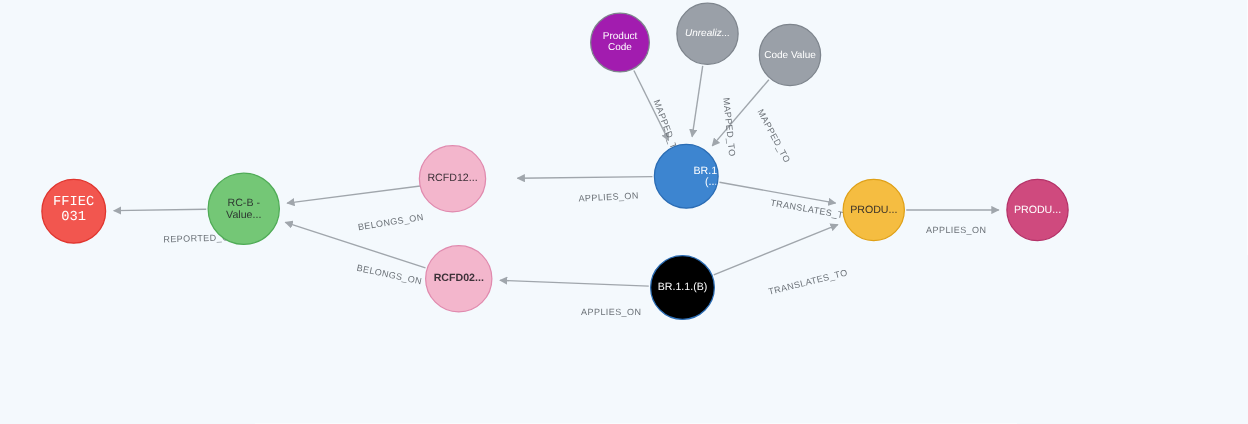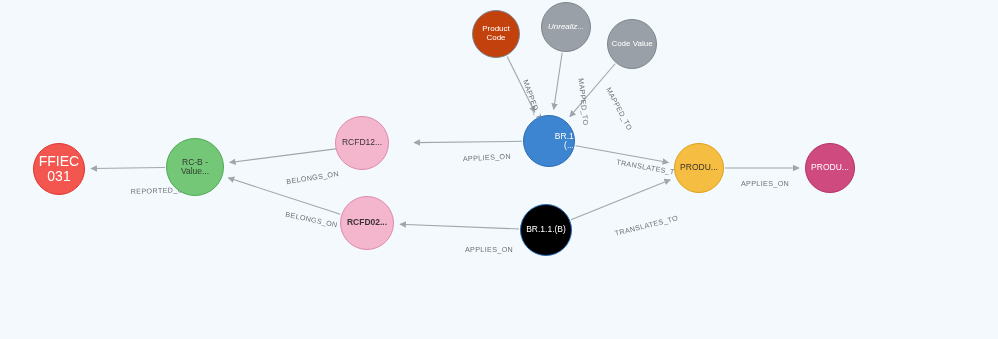--- a/index.html
+++ b/index.html
@@ -85,40 +85,40 @@
         <text x="531" y="103" class="edge-label" text-anchor="middle" transform="rotate(70 531 103)">MAPPED_TO</text>
         <text x="581" y="102" class="edge-label" text-anchor="middle" transform="rotate(84 581 102)">MAPPED_TO</text>
         <text x="617" y="110" class="edge-label" text-anchor="middle" transform="rotate(62 617 110)">MAPPED_TO</text>
         <text x="648" y="170" class="edge-label" text-anchor="middle" transform="rotate(10 648 170)">TRANSLATES_TO</text>
         <text x="647" y="228" class="edge-label" text-anchor="middle" transform="rotate(-14 647 228)">TRANSLATES_TO</text>
         <text x="765" y="186" class="edge-label" text-anchor="middle" transform="rotate(0 765 186)">APPLIES_ON</text>
       </g>
   </svg>
   <div id="node-layer">
       <div class="node" style="left: 33px; top: 143px; width: 52px; height: 52px; background: rgb(242, 86, 79); border: 1.5px solid rgb(224, 53, 46);">
-        <span class="node-label" style="color: rgb(255, 255, 255); font-size: 14px;">FFIEC
+        <span class="node-label" style="color: rgb(255, 255, 255); font-size: 11px; font-family: Liberation Mono, monospace;">FFIEC
 031</span>
       </div>
       <div class="node" style="left: 166px; top: 138px; width: 58px; height: 58px; background: rgb(116, 199, 118); border: 1.5px solid rgb(79, 171, 86);">
         <span class="node-label" style="color: rgb(47, 59, 51); font-size: 8.5px;">RC-B -
 Value...</span>
       </div>
       <div class="node" style="left: 335px; top: 116px; width: 54px; height: 54px; background: rgb(243, 182, 204); border: 1.5px solid rgb(224, 138, 174);">
         <span class="node-label" style="color: rgb(61, 49, 56); font-size: 8.5px;">RCFD12...</span>
       </div>
       <div class="node" style="left: 340px; top: 196px; width: 54px; height: 54px; background: rgb(243, 182, 204); border: 1.5px solid rgb(224, 138, 174);">
         <span class="node-label" style="color: rgb(61, 49, 56); font-size: 8.5px; font-weight: bold;">RCFD02...</span>
       </div>
       <div class="node" style="left: 523px; top: 115px; width: 52px; height: 52px; background: rgb(61, 133, 208); border: 1.5px solid rgb(42, 108, 180);">
         <span class="node-label" style="color: rgb(255, 255, 255); font-size: 8.5px; margin-left: 40px;">BR.1.1.(...</span>
       </div>
       <div class="node" style="left: 520px; top: 204px; width: 52px; height: 52px; background: #000000; border: 1.5px solid rgb(42, 108, 180); align-items: center;">
         <span class="node-label" style="color: rgb(255, 255, 255); font-size: 8.5px;">BR.1.1.(B)</span>
       </div>
-      <div class="node" style="left: 472px; top: 10px; width: 48px; height: 48px; background: #c2410c; border: 1.5px solid rgb(126, 133, 141);">
+      <div class="node" style="left: 472px; top: 10px; width: 48px; height: 48px; background: #a21caf; border: 1.5px solid rgb(126, 133, 141);">
         <span class="node-label" style="color: rgb(255, 255, 255); font-size: 8px;">Product
 Code</span>
       </div>
       <div class="node" style="left: 541px; top: 2px; width: 50px; height: 50px; background: rgb(154, 160, 168); border: 1.5px solid rgb(126, 133, 141); font-style: italic;">
         <span class="node-label" style="color: rgb(255, 255, 255); font-size: 8px;">Unrealiz...</span>
       </div>
       <div class="node" style="left: 607px; top: 19px; width: 50px; height: 50px; background: rgb(154, 160, 168); border: 1.5px solid rgb(126, 133, 141);">
         <span class="node-label" style="color: rgb(255, 255, 255); font-size: 8px;">Code Value</span>
       </div>
       <div class="node" style="left: 674px; top: 143px; width: 50px; height: 50px; background: rgb(245, 189, 65); border: 1.5px solid rgb(223, 160, 23);">

